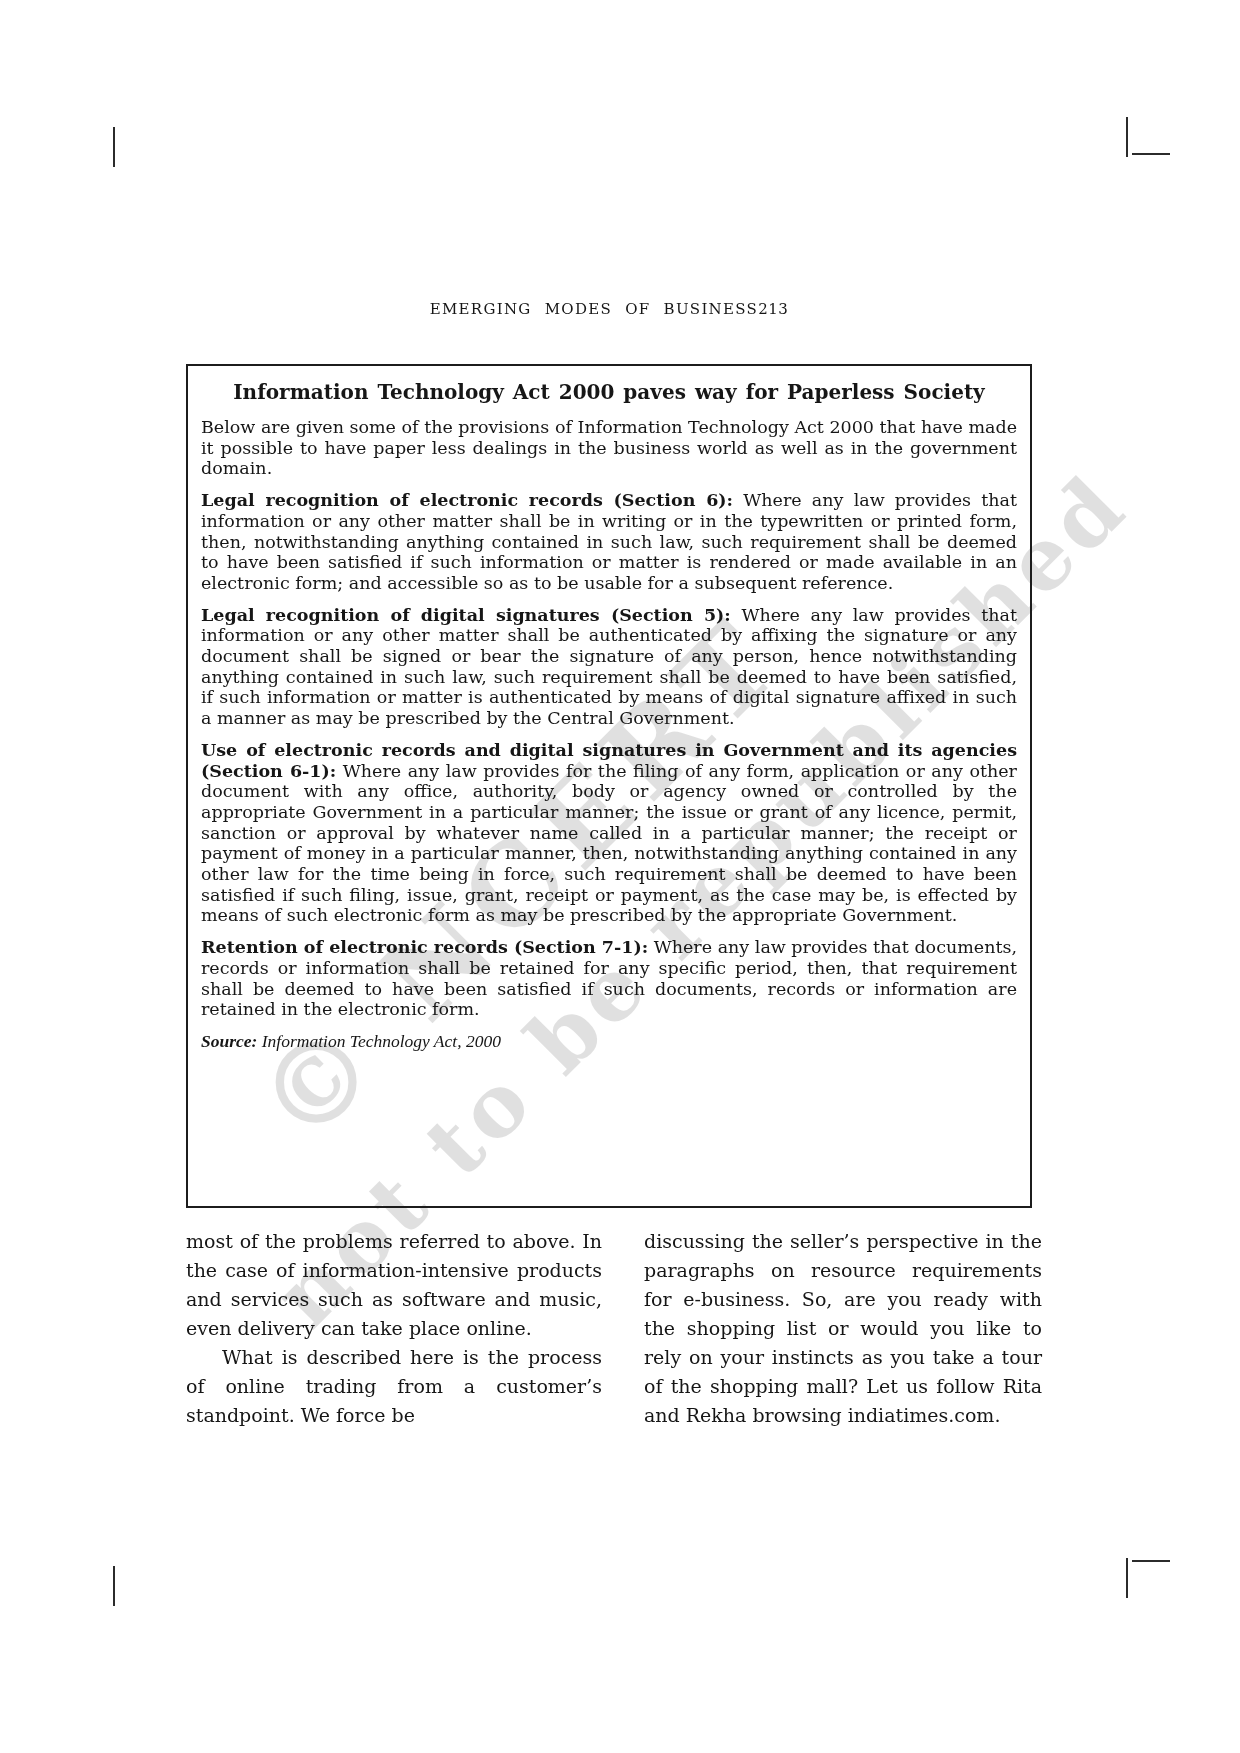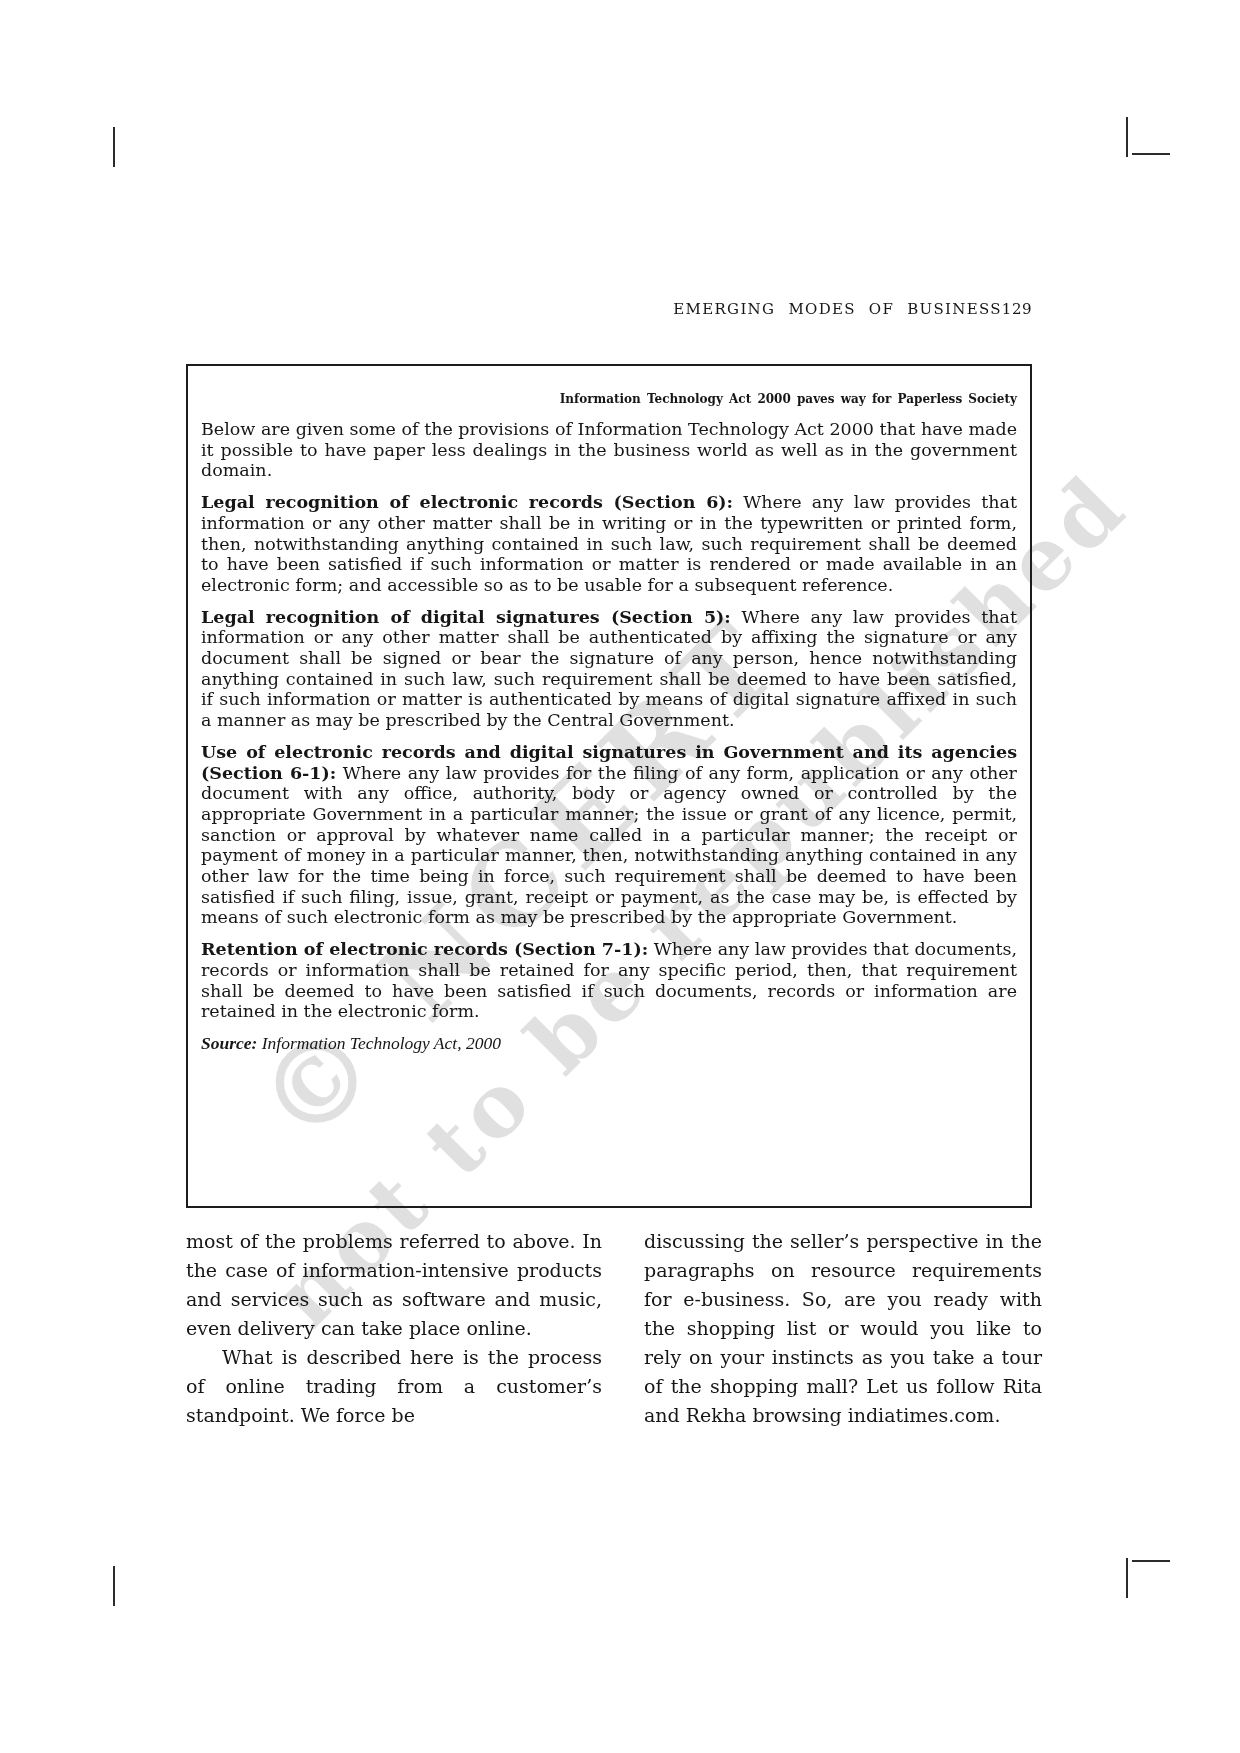--- a/index.html
+++ b/index.html
@@ -11,21 +11,21 @@
     font-family:"DejaVu Serif", serif;
     overflow:hidden;
   }
   
   .crop{position:absolute;background:#2b2b2b;}
   .crop.v{width:2px;height:40px;}
   .crop.h{width:38px;height:2px;}
   
   .header{
     position:absolute;left:186px;top:300px;width:846px;
-    display:flex;justify-content:flex-end;align-items:baseline;
+    display:flex;justify-content:center;align-items:baseline;
     font-size:15px;
   }
   .running-head{letter-spacing:1.3px;word-spacing:7px;}
   .page-number{letter-spacing:0.5px;}
   
   .watermark-line{
     position:absolute;
     color:rgba(0,0,0,0.12);
     font-weight:bold;
     white-space:nowrap;
@@ -47,24 +47,24 @@
     position:absolute;left:186px;top:364px;
     width:846px;height:844px;
     box-sizing:border-box;
     border:2.5px solid #1c1c1c;
     padding:12px 13px 8px 13px;
     z-index:2;
     background:transparent;
     overflow:hidden;
   }
   .box-title{
-    text-align:right;
+    text-align:center;
     font-weight:bold;
-    font-size:12px;
-    margin:14px 0 13px 0;
+    font-size:20px;
+    margin:2px 0 13px 0;
     word-spacing:2px;
   }
   .feature-box p{
     margin:11px 0 11px 0;
     font-size:17.5px;
     line-height:20.7px;
     text-align:justify;
   }
   .feature-box p b{font-weight:bold;}
   .source-line{font-style:italic;font-family:Liberation Serif, serif;}
@@ -100,21 +100,21 @@
   <div class="crop h" style="left:1132px;top:153px;"></div>
   <div class="crop v" style="left:113px;top:1566px;"></div>
   <div class="crop v" style="left:1126px;top:1558px;"></div>
   <div class="crop h" style="left:1132px;top:1560px;"></div>
 
   <div class="watermark-line wm1">© NCERT</div>
   <div class="watermark-line wm2">not to be republished</div>
 
   <div class="header">
     <span class="running-head">EMERGING MODES OF BUSINESS</span>
-    <span class="page-number">129</span>
+    <span class="page-number">213</span>
   </div>
 
   <div class="feature-box">
     <div class="box-title">Information Technology Act 2000 paves way for Paperless Society</div>
 
     <p>Below are given some of the provisions of Information Technology Act 2000 that have made it possible to have paper less dealings in the business world as well as in the government domain.</p>
 
     <p>
       <b>Legal recognition of electronic records (Section 6):</b>
       <span>Where any law provides that information or any other matter shall be in writing or in the typewritten or printed form, then, notwithstanding anything contained in such law, such requirement shall be deemed to have been satisfied if such information or matter is rendered or made available in an electronic form; and accessible so as to be usable for a subsequent reference.</span>

